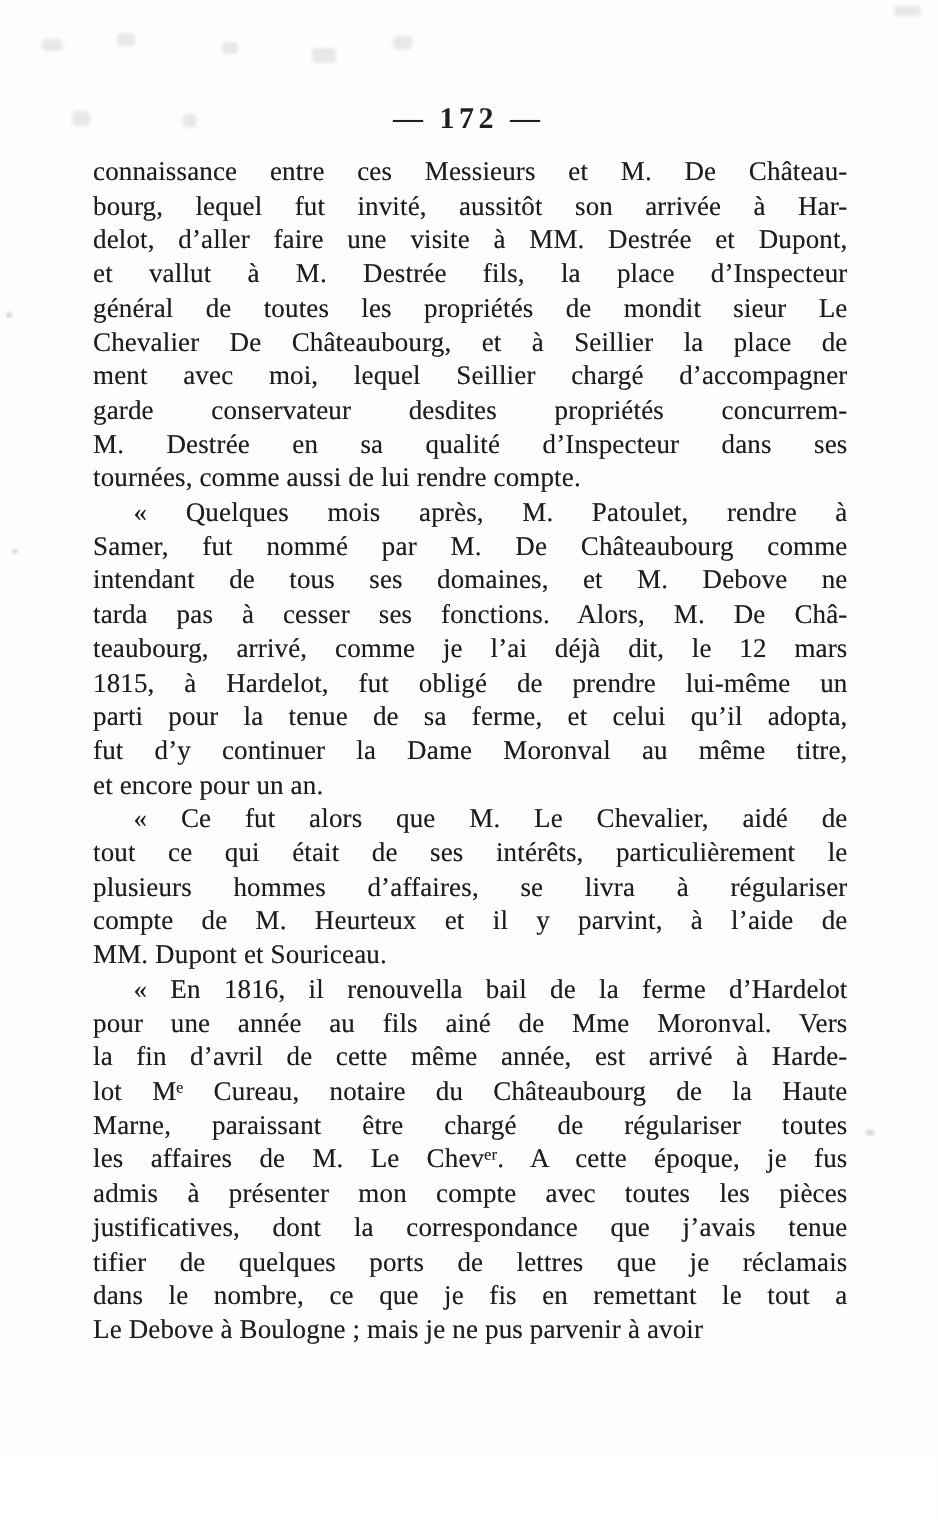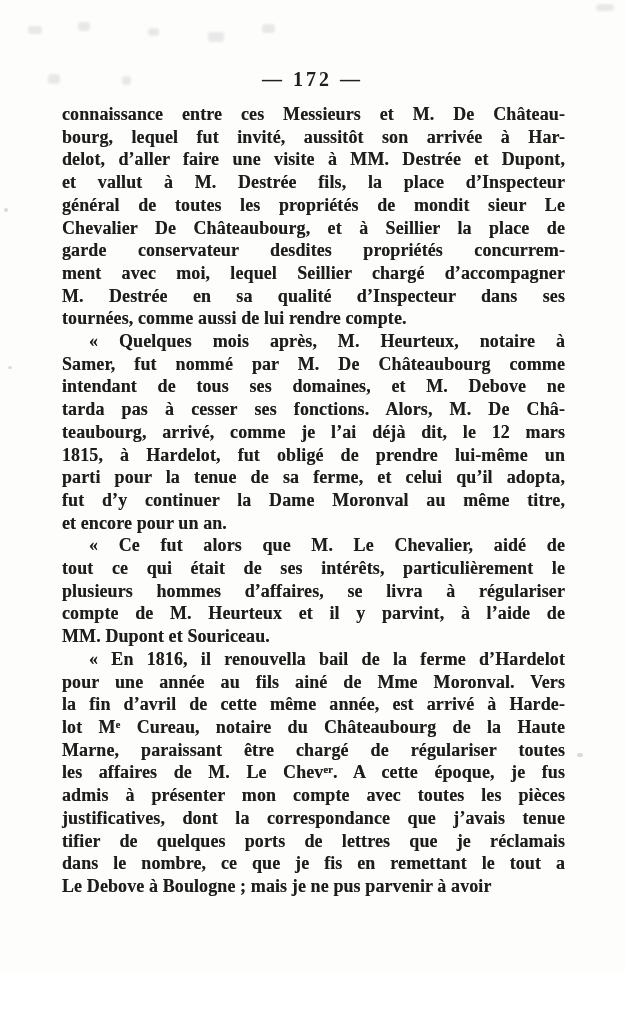--- a/index.html
+++ b/index.html
@@ -32,21 +32,21 @@
     top: 103px;
     left: 62px;
     width: 503px;
   }
   .para {
     margin: 0;
     padding: 0;
   }
   .line {
     font-size: 18px;
-    font-weight: 700;
+    font-weight: 400;
     line-height: 22.7px;
     text-align: justify;
     text-align-last: justify;
     white-space: normal;
     letter-spacing: 0.1px;
     color: #1e1d1b;
     
     text-shadow: 0 0 0.4px rgba(30,29,27,0.55);
   }
   .line.last {
@@ -79,27 +79,27 @@
   <div class="page-header">— 172 —</div>
 
   <div class="text-block">
       <div class="para">
         <div class="line">connaissance entre ces Messieurs et M. De Château-</div>
         <div class="line">bourg, lequel fut invité, aussitôt son arrivée à Har-</div>
         <div class="line">delot, d’aller faire une visite à MM. Destrée et Dupont,</div>
         <div class="line">et vallut à M. Destrée fils, la place d’Inspecteur</div>
         <div class="line">général de toutes les propriétés de mondit sieur Le</div>
         <div class="line">Chevalier De Châteaubourg, et à Seillier la place de</div>
+        <div class="line">ment avec moi, lequel Seillier chargé d’accompagner</div>
         <div class="line">garde conservateur desdites propriétés concurrem-</div>
-        <div class="line">ment avec moi, lequel Seillier chargé d’accompagner</div>
         <div class="line">M. Destrée en sa qualité d’Inspecteur dans ses</div>
         <div class="line last">tournées, comme aussi de lui rendre compte.</div>
       </div>
       <div class="para">
-        <div class="line first-indent">« Quelques mois après, M. Heurteux, notaire à</div>
+        <div class="line first-indent">« Quelques mois après, M. Patoulet, rendre à</div>
         <div class="line">Samer, fut nommé par M. De Châteaubourg comme</div>
         <div class="line">intendant de tous ses domaines, et M. Debove ne</div>
         <div class="line">tarda pas à cesser ses fonctions. Alors, M. De Châ-</div>
         <div class="line">teaubourg, arrivé, comme je l’ai déjà dit, le 12 mars</div>
         <div class="line">1815, à Hardelot, fut obligé de prendre lui-même un</div>
         <div class="line">parti pour la tenue de sa ferme, et celui qu’il adopta,</div>
         <div class="line">fut d’y continuer la Dame Moronval au même titre,</div>
         <div class="line last">et encore pour un an.</div>
       </div>
       <div class="para">

